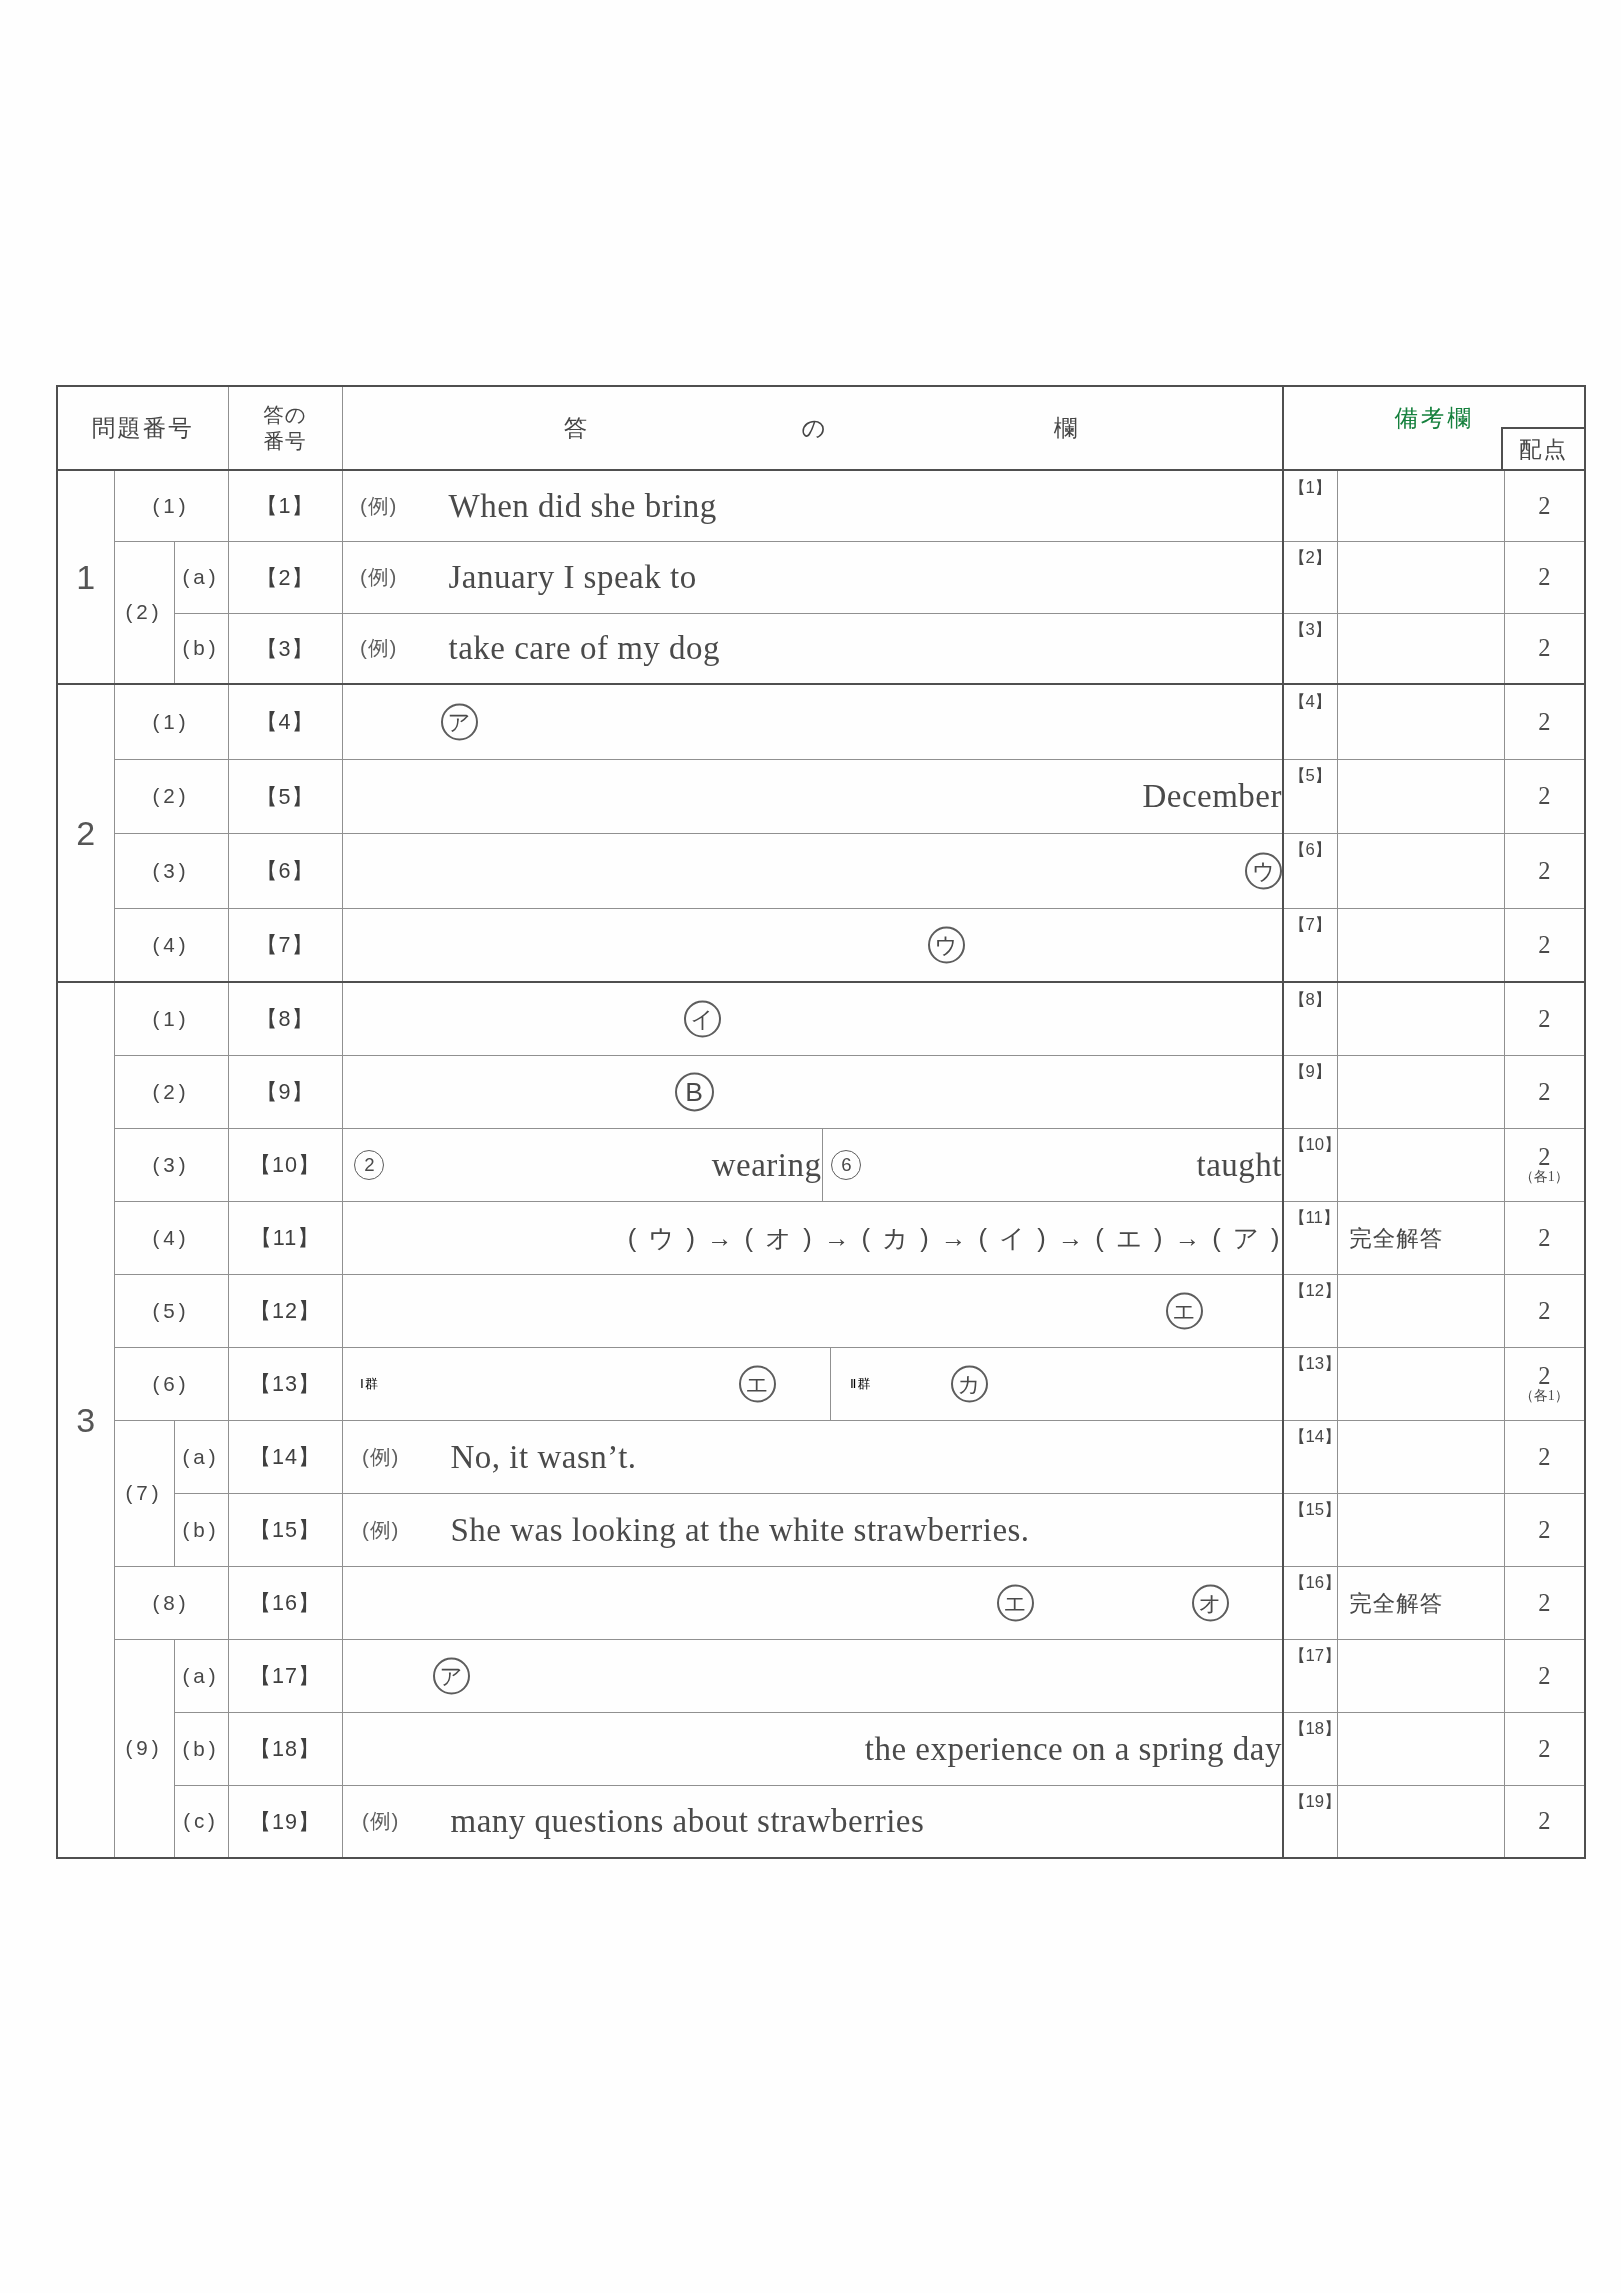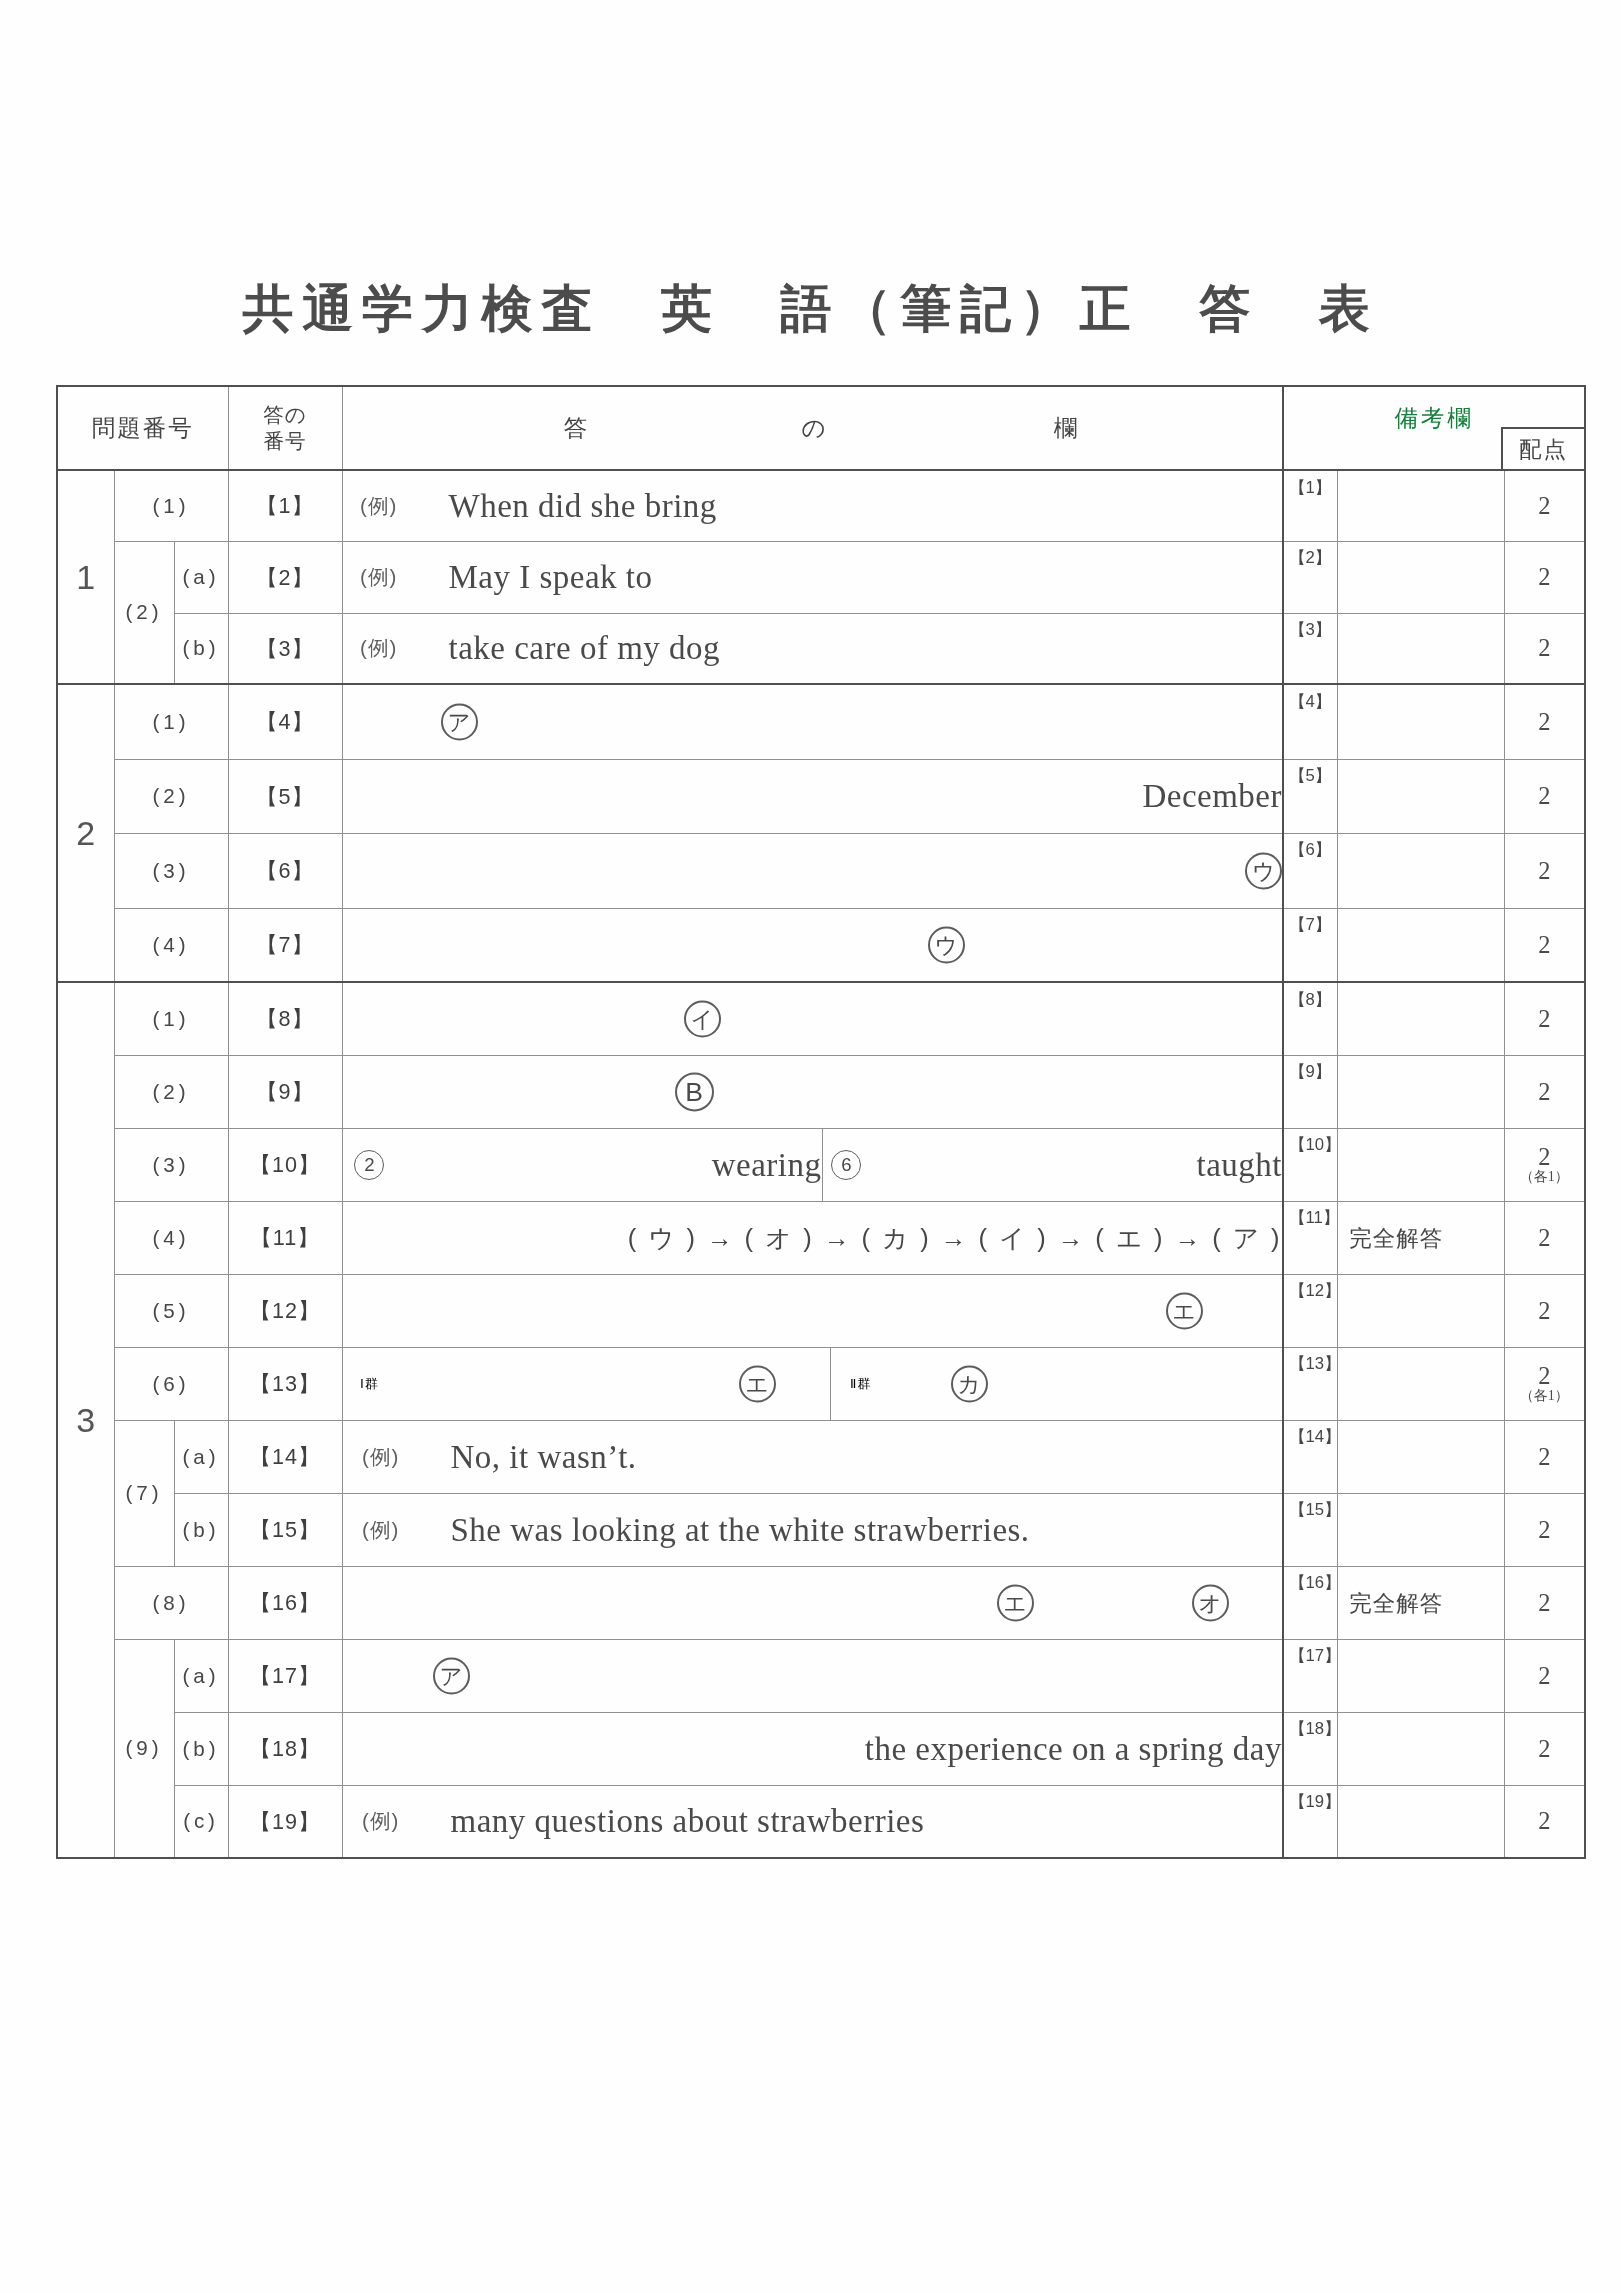--- a/index.html
+++ b/index.html
@@ -67,21 +67,20 @@
   .cd{width:30px;height:30px;font-size:18.6px;border-width:1.5px;}
   .cb{width:39px;height:39px;font-size:26.5px;}
   .part{position:absolute;top:0;bottom:0;}
   .divR{border-right:1px solid #909090;}
 </style>
 </head>
 <body>
 
 <div class="page">
 
-  <div class="doc-title">共通学力検査　英　語（筆記）正　答　表</div>
 
   <table class="answer-table">
     <colgroup>
       <col style="width:57px">
         <col style="width:60px">
         <col style="width:54px">
       <col style="width:114px">
         <col style="width:941px">
         <col style="width:54px">
       <col style="width:167px">
@@ -122,21 +121,21 @@
       <td class="c-rem"></td>
       <td class="c-pts">2</td>
     </tr>
     <tr style="height:72px">
       <td rowspan="2" class="c-q">(2)</td>
       <td class="c-q">(a)</td>
       <td class="c-no">【2】</td>
       <td>
             <div class="ab">
         <span class="ex at" style="left:17.6px">(例)</span>
-        <span class="etext at" style="left:106px">May I speak to</span>
+        <span class="etext at" style="left:106px">January I speak to</span>
       </div>
           </td>
       <td class="c-ref thickL"><span class="ref">【2】</span></td>
       <td class="c-rem"></td>
       <td class="c-pts">2</td>
     </tr>
     <tr style="height:71px">
       <td class="c-q">(b)</td>
       <td class="c-no">【3】</td>
       <td>

